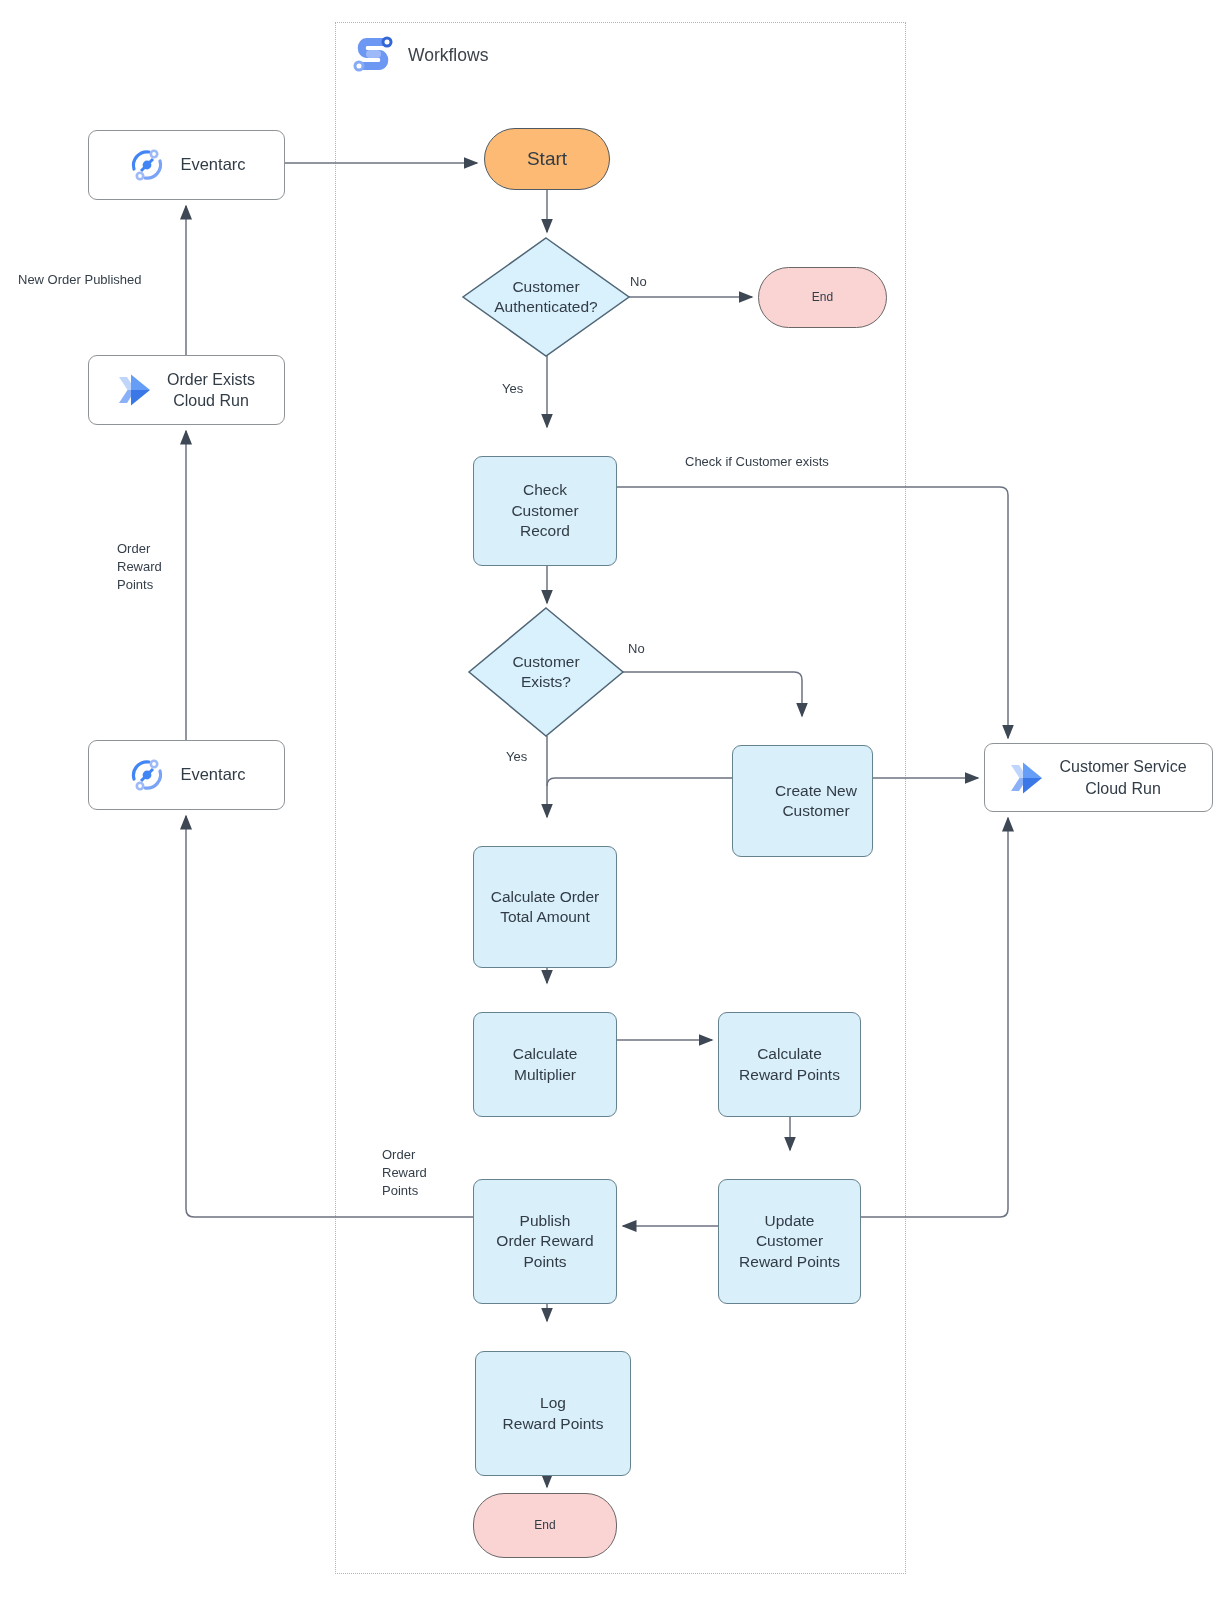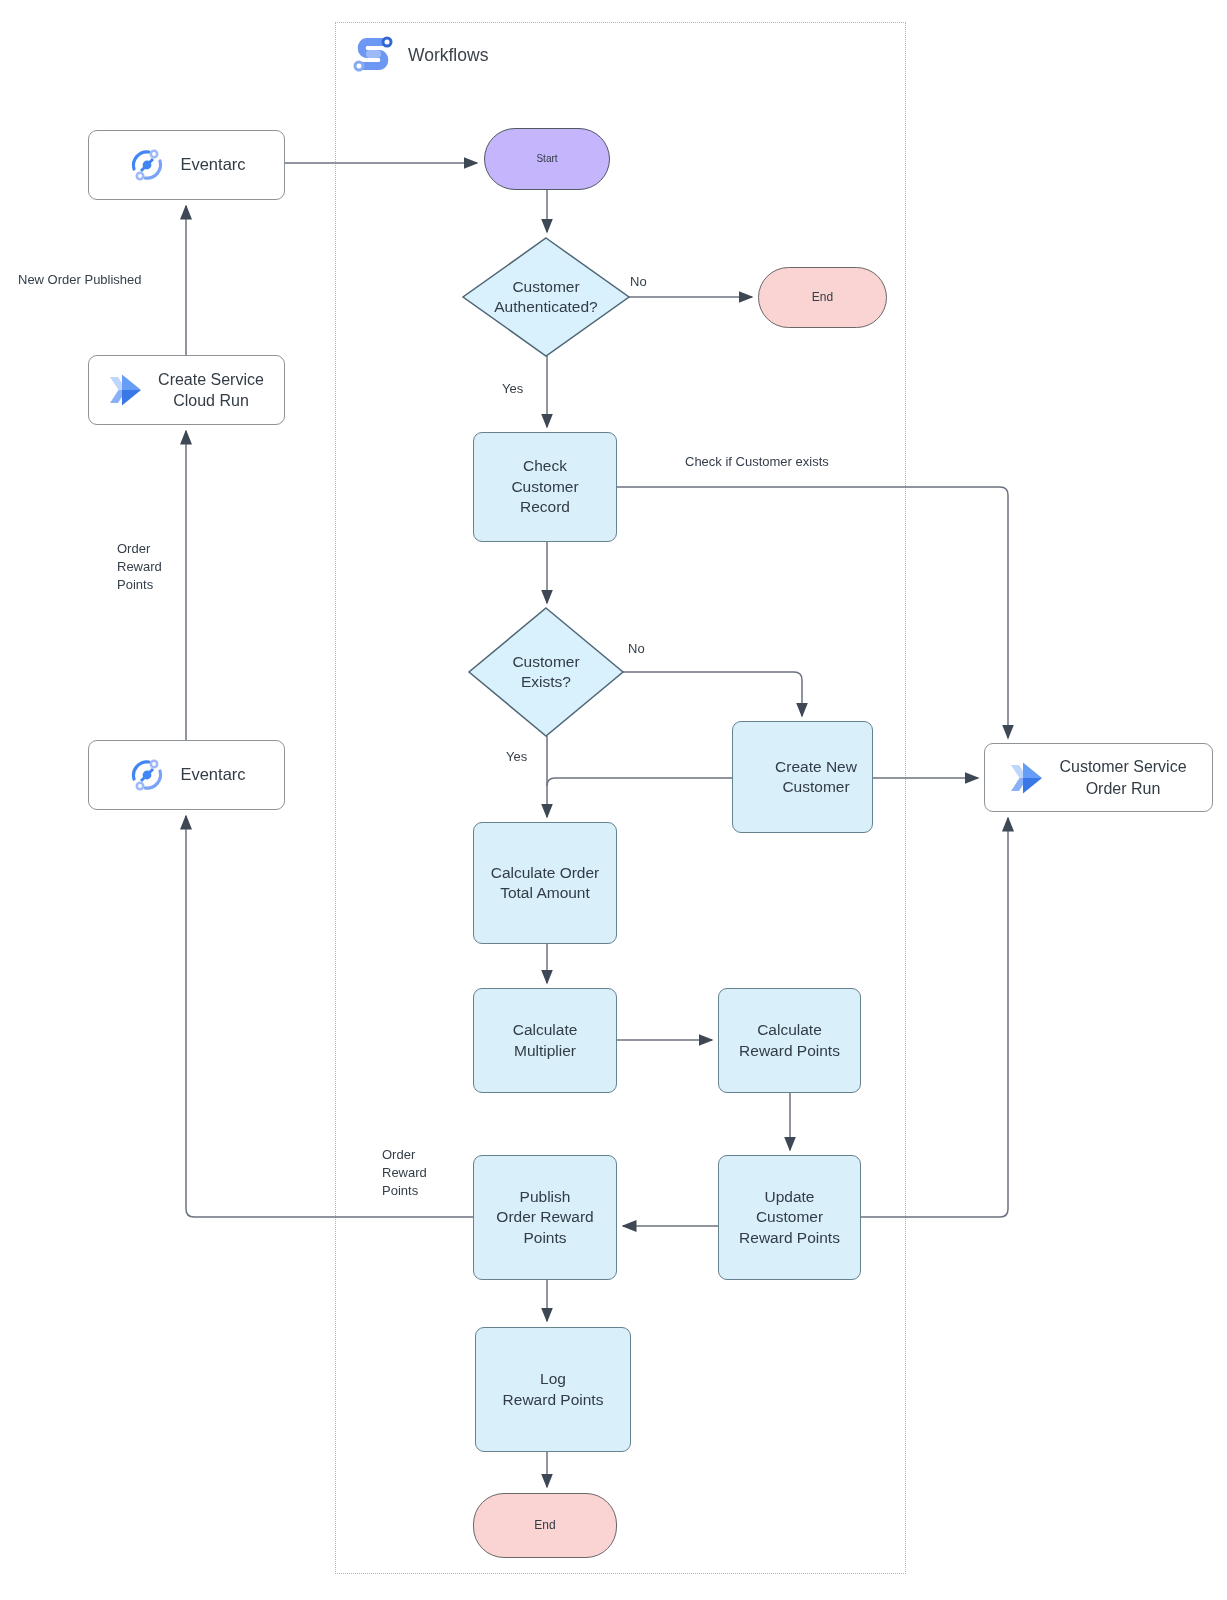--- a/index.html
+++ b/index.html
@@ -6,22 +6,22 @@
   #canvas{
     position:relative;width:1227px;height:1600px;background:#ffffff;
     font-family:"Liberation Sans", sans-serif;color:#323c46;overflow:hidden;
   }
   .dashed-frame{
     position:absolute;border:1.5px dotted #b4b4b4;background:transparent;z-index:0;
   }
   #wires{position:absolute;left:0;top:0;z-index:1;}
   .node{position:absolute;z-index:2;display:flex;align-items:center;justify-content:center;
     text-align:center;box-sizing:border-box;white-space:pre-line;line-height:1.32;}
-  .proc{background:#d9effa;border:1.5px solid #66828f;border-radius:9px;font-size:15.5px;}
-  .pill-start{background:#c4b5fd;border:1.5px solid #4e5a63;border-radius:31px;font-size:10px;}
+  .proc{background:#d9effa;border:1.5px solid #66828f;border-radius:9px;font-size:15.5px;margin-top:24px;}
+  .pill-start{background:#fdba74;border:1.5px solid #4e5a63;border-radius:31px;font-size:19px;}
   .pill-end{background:#f9d4d3;border:1.5px solid #6b6767;border-radius:31px;font-size:12px;}
   .service{background:#ffffff;border:1.5px solid #8e9398;border-radius:9px;gap:13px;
     font-size:16.5px;display:flex;align-items:center;justify-content:center;}
   .diamond-text{position:absolute;z-index:2;display:flex;align-items:center;justify-content:center;
     text-align:center;white-space:pre-line;font-size:15.5px;line-height:1.32;}
   .edge-label{position:absolute;z-index:2;font-size:13px;color:#343e49;white-space:pre-line;line-height:1.38;}
   .hdr{position:absolute;z-index:2;display:flex;align-items:center;gap:12px;}
   .hdr-title{font-size:17.5px;color:#3c434b;}
   .icon{flex:0 0 auto;display:block;}
 </style>
@@ -131,21 +131,21 @@
     <span>Eventarc</span>
   </div>
 
   <div class="node service" style="left:88px;top:355px;width:197px;height:70px;font-size:16px;">
     <svg class="icon" width="36" height="32" viewBox="0 0 36 32">
       <polygon points="1,3 9,3 17.5,16 9.5,16" fill="#c0d5fb"></polygon>
       <polygon points="9.5,16 17.5,16 9,29 1,29" fill="#8ab0f8"></polygon>
       <polygon points="13,0.5 32,16 13,16" fill="#669df6"></polygon>
       <polygon points="13,16 32,16 13,31.5" fill="#3b78e7"></polygon>
     </svg>
-    <span>Create Service
+    <span>Order Exists
 Cloud Run</span>
   </div>
 
   <div class="node service" style="left:88px;top:740px;width:197px;height:70px;">
     <svg class="icon" width="40" height="40" viewBox="0 0 40 40">
       <path d="M 7 24 A 13.5 13.5 0 0 1 22 7" stroke="#4285f4" stroke-width="3.2" fill="none" stroke-linecap="round"></path>
       <path d="M 33 16 A 13.5 13.5 0 0 1 18 33" stroke="#7aa2f6" stroke-width="3.2" fill="none" stroke-linecap="round"></path>
       <line x1="14" y1="26" x2="26" y2="14" stroke="#4285f4" stroke-width="3"></line>
       <circle cx="20" cy="20" r="4.4" fill="#4285f4"></circle>
       <circle cx="27" cy="9" r="3.2" fill="#ffffff" stroke="#9db9f8" stroke-width="2.6"></circle>
@@ -155,21 +155,21 @@
   </div>
 
   <div class="node service" style="left:984px;top:743px;width:229px;height:69px;font-size:16px;">
     <svg class="icon" width="36" height="32" viewBox="0 0 36 32">
       <polygon points="1,3 9,3 17.5,16 9.5,16" fill="#c0d5fb"></polygon>
       <polygon points="9.5,16 17.5,16 9,29 1,29" fill="#8ab0f8"></polygon>
       <polygon points="13,0.5 32,16 13,16" fill="#669df6"></polygon>
       <polygon points="13,16 32,16 13,31.5" fill="#3b78e7"></polygon>
     </svg>
     <span>Customer Service
-Order Run</span>
+Cloud Run</span>
   </div>
 
   <div class="node pill-start" style="left:484px;top:128px;width:126px;height:62px;">Start</div>
 
   <div class="diamond-text" style="left:476px;top:262px;width:140px;height:70px;">Customer
 Authenticated?</div>
 
   <div class="node pill-end" style="left:758px;top:267px;width:129px;height:61px;">End</div>
 
   <div class="node proc" style="left:473px;top:432px;width:144px;height:110px;">Check

